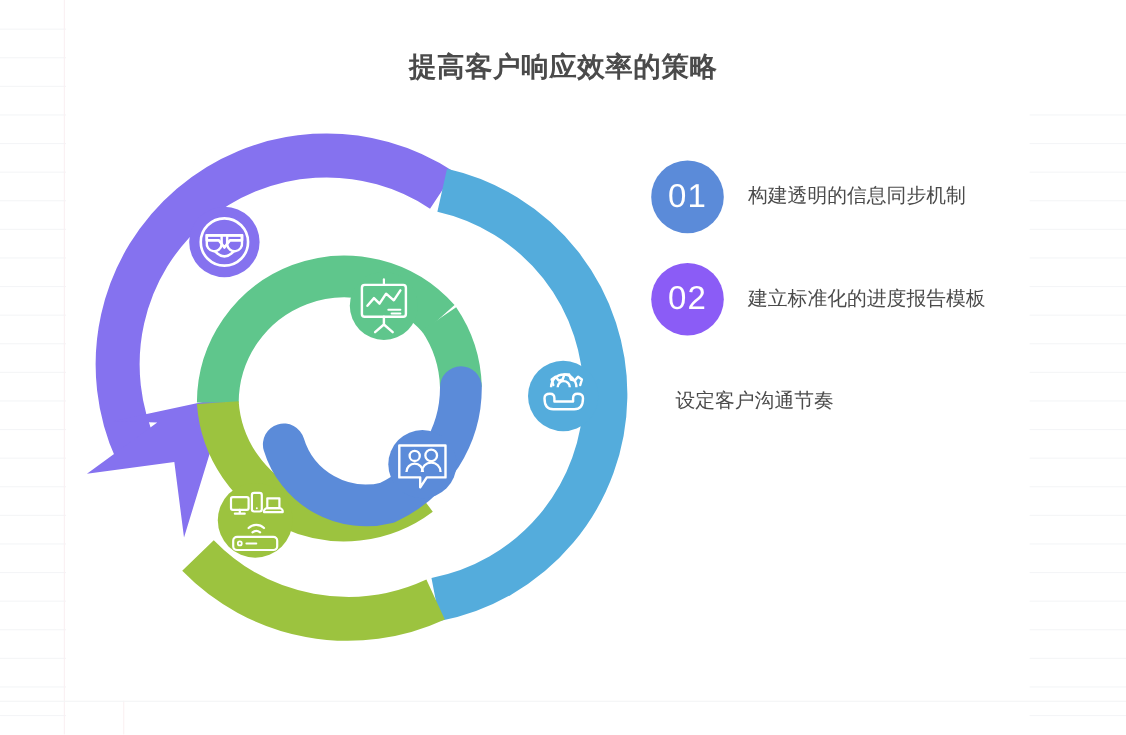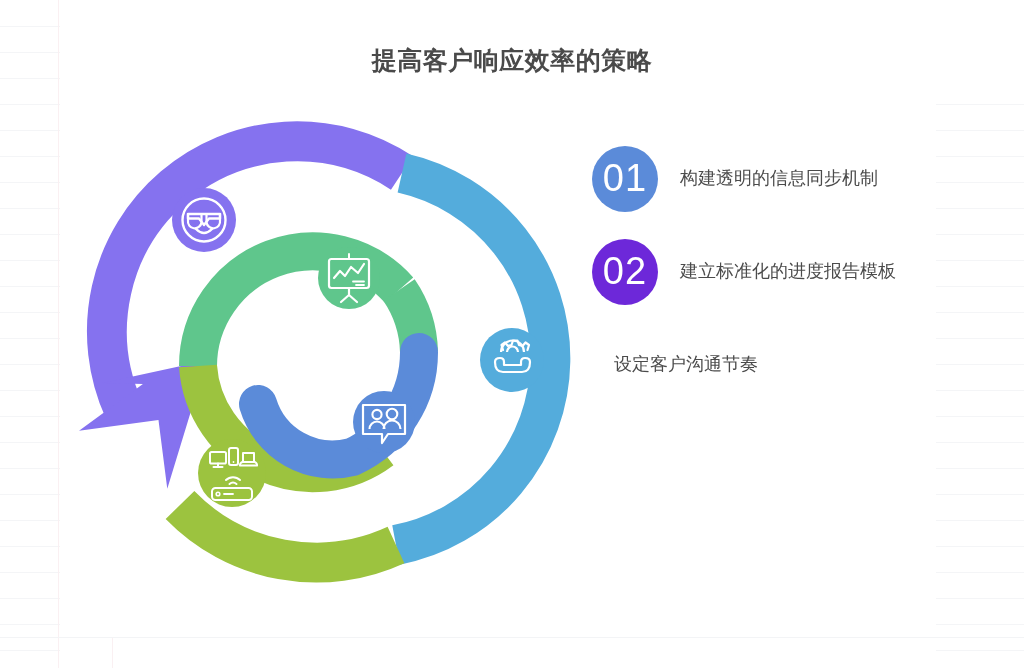--- a/index.html
+++ b/index.html
@@ -76,21 +76,21 @@
   }
   .badge {
     flex: 0 0 auto;
     width: 66px;
     height: 66px;
     border-radius: 50%;
     display: flex;
     align-items: center;
     justify-content: center;
     color: #ffffff;
-    font-size: 38px;
+    font-size: 30px;
     font-weight: 300;
     letter-spacing: 1px;
   }
   .legend-label {
     margin-left: 22px;
     font-size: 18px;
     line-height: 1.45;
     color: #4b4b4b;
     max-width: 238px;
   }
@@ -252,21 +252,21 @@
   </div>
 
   <div class="legend">
 
     <div class="legend-item">
       <div class="badge" style="background: rgb(91, 139, 217);">01</div>
       <div class="legend-label">构建透明的信息同步机制</div>
     </div>
 
     <div class="legend-item">
-      <div class="badge" style="background: #6d28d9;">02</div>
+      <div class="badge" style="background: #8b5cf6;">02</div>
       <div class="legend-label">建立标准化的进度报告模板</div>
     </div>
 
 
     <div class="legend-item">
       <div class="legend-label">设定客户沟通节奏</div>
     </div>
 
 
   </div>

